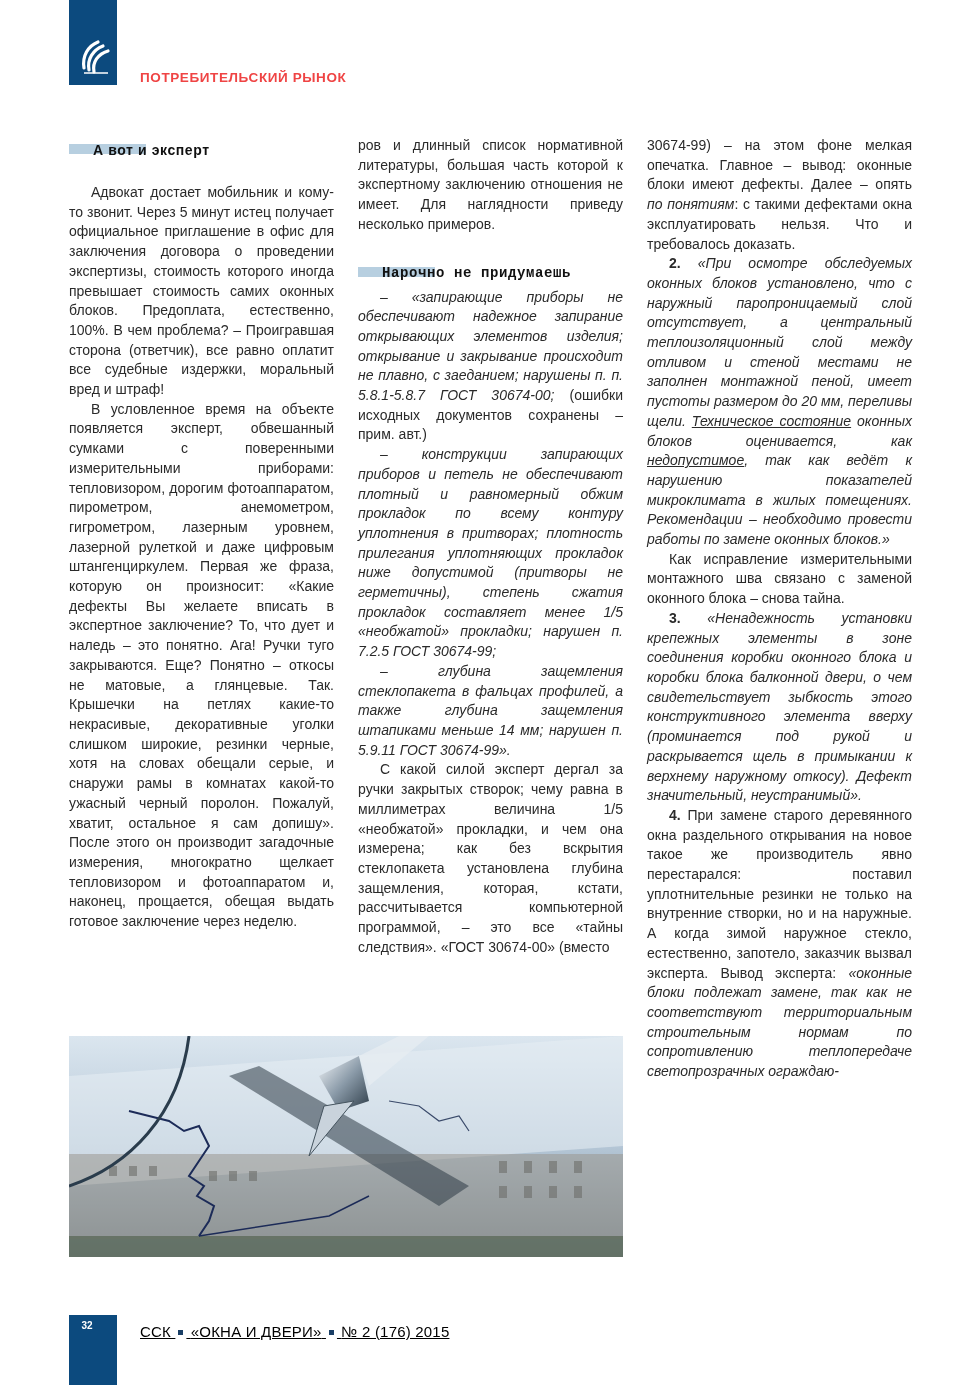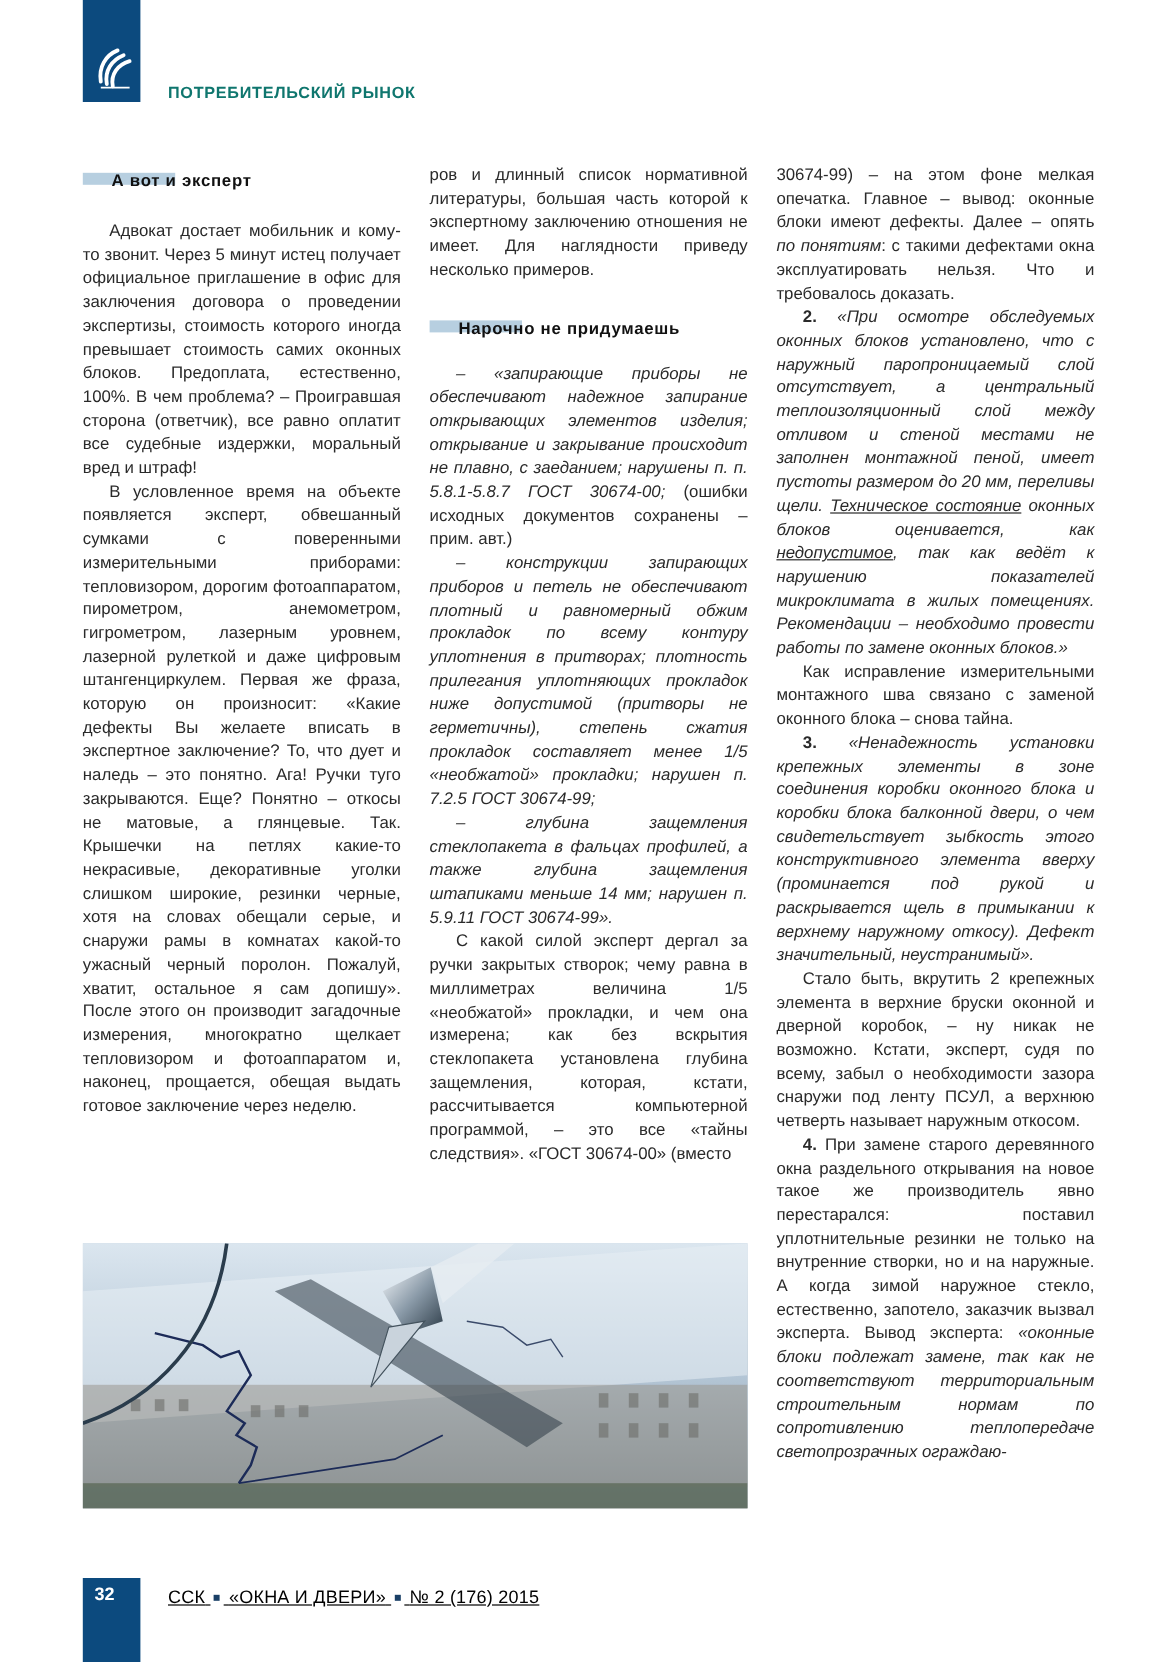--- a/index.html
+++ b/index.html
@@ -7,54 +7,54 @@
     width:980px; height:1385px; position:relative; overflow:hidden;
     background:#ffffff; color:#222;
     font-family:"Liberation Sans", sans-serif;
   }
   .top-bar {
     position:absolute; left:69px; top:0; width:48px; height:85px; background:#0c4a7e;
   }
   .logo { position:absolute; left:9px; top:32px; width:32px; height:45px; }
   .section-title {
     position:absolute; left:140px; top:70px; font-weight:bold; font-size:13.5px;
-    color:#0f766e; letter-spacing:0.6px;
+    color:#ef4444; letter-spacing:0.6px;
   }
   .col {
     position:absolute; width:265px; font-size:14px; line-height:19.7px;
     text-align:justify; color:#2a2a2a;
   }
   .col p { margin:0; text-indent:22px; }
   .col p.noindent { text-indent:0; }
   .col1 { left:69px; top:141px; }
   .col2 { left:358px; top:136px; }
   .col3 { left:647px; top:136px; }
   .subhead { position:relative; height:20px; margin:0 0 22px 0; }
   .subhead .bar {
     position:absolute; left:0; top:3px; width:77px; height:10px; background:#b7cfe0;
   }
   .subhead .txt {
     position:absolute; left:24px; top:0; font-weight:bold; font-size:14px;
     color:#111; letter-spacing:0.6px; white-space:nowrap;
   }
-  .col2 .subhead { margin-top:29px; margin-bottom:18px; }
+  .col2 .subhead { margin-top:29px; margin-bottom:4px;font-family:Liberation Mono, monospace; }
   .col2 .subhead .txt { left:24px; }
   em { font-style:italic; }
   u { text-decoration:underline; }
   b { font-weight:bold; }
   .photo {
     position:absolute; left:69px; top:1036px; width:554px; height:221px; overflow:hidden;
     background:linear-gradient(180deg,#cfdce8 0%,#a9bccd 45%,#8d9daa 70%,#6f7a72 100%);
   }
   .footer-bar {
     position:absolute; left:69px; top:1315px; width:48px; height:70px; background:#0c4a7e;
   }
   .page-number {
     position:absolute; left:0; top:5px; width:36px; text-align:center; color:#fff;
-    font-weight:bold; font-size:15px;
+    font-weight:bold; font-size:10px;
   }
   .footer-text {
     position:absolute; left:140px; top:1323px; font-size:15px; color:#000000; letter-spacing:0.2px;text-decoration:underline;
   }
   .footer-text .sq { display:inline-block; width:5px; height:5px; background:#1a3f66; vertical-align:middle; margin:0 3px; position:relative; top:-1px;}
 </style>
 </head>
 <body>
 
 <div class="top-bar">
@@ -88,21 +88,20 @@
   <p><em>– конструкции запирающих приборов и петель не обеспечивают плотный и равномерный обжим прокладок по всему контуру уплотнения в притворах; плотность прилегания уплотняющих прокладок ниже допустимой (притворы не герметичны), степень сжатия прокладок составляет менее 1/5 «необжатой» прокладки; нарушен п. 7.2.5 ГОСТ 30674-99;</em></p>
   <p><em>– глубина защемления стеклопакета в фальцах профилей, а также глубина защемления штапиками меньше 14 мм; нарушен п. 5.9.11 ГОСТ 30674-99».</em></p>
   <p>С какой силой эксперт дергал за ручки закрытых створок; чему равна в миллиметрах величина 1/5 «необжатой» прокладки, и чем она измерена; как без вскрытия стеклопакета установлена глубина защемления, которая, кстати, рассчитывается компьютерной программой, – это все «тайны следствия». «ГОСТ 30674-00» (вместо</p>
 </div>
 
 <div class="col col3">
   <p class="noindent"><span>30674-99) – на этом фоне мелкая опечатка. Главное – вывод: оконные блоки имеют дефекты. Далее – опять </span><em>по понятиям</em><span>: с такими дефектами окна эксплуатировать нельзя. Что и требовалось доказать.</span></p>
   <p><b>2.</b><em> «При осмотре обследуемых оконных блоков установлено, что с наружный паропроницаемый слой отсутствует, а центральный теплоизоляционный слой между отливом и стеной местами не заполнен монтажной пеной, имеет пустоты размером до 20 мм, переливы щели. </em><em><u>Техническое состояние</u></em><em> оконных блоков оценивается, как </em><em><u>недопустимое</u></em><em>, так как ведёт к нарушению показателей микроклимата в жилых помещениях. Рекомендации – необходимо провести работы по замене оконных блоков.»</em></p>
   <p>Как исправление измерительными монтажного шва связано с заменой оконного блока – снова тайна.</p>
   <p><b>3.</b><em> «Ненадежность установки крепежных элементы в зоне соединения коробки оконного блока и коробки блока балконной двери, о чем свидетельствует зыбкость этого конструктивного элемента вверху (проминается под рукой и раскрывается щель в примыкании к верхнему наружному откосу). Дефект значительный, неустранимый».</em></p>
-  <p>Стало быть, вкрутить 2 крепежных элемента в верхние бруски оконной и дверной коробок, – ну никак не возможно. Кстати, эксперт, судя по всему, забыл о необходимости зазора снаружи под ленту ПСУЛ, а верхнюю четверть называет наружным откосом.</p>
   <p><b>4.</b><span> При замене старого деревянного окна раздельного открывания на новое такое же производитель явно перестарался: поставил уплотнительные резинки не только на внутренние створки, но и на наружные. А когда зимой наружное стекло, естественно, запотело, заказчик вызвал эксперта. Вывод эксперта: </span><em>«оконные блоки подлежат замене, так как не соответствуют территориальным строительным нормам по сопротивлению теплопередаче светопрозрачных ограждаю-</em></p>
 </div>
 
 <div class="photo" title="Collage: fountain pen, magnifying glass and financial charts over a building facade">
   <svg width="554" height="221" viewBox="0 0 554 221">
     <defs>
       <linearGradient id="sky" x1="0" y1="0" x2="0" y2="1">
         <stop offset="0" stop-color="#dbe6ef"></stop>
         <stop offset="0.5" stop-color="#b4c6d6"></stop>
         <stop offset="1" stop-color="#7c8c96"></stop>

